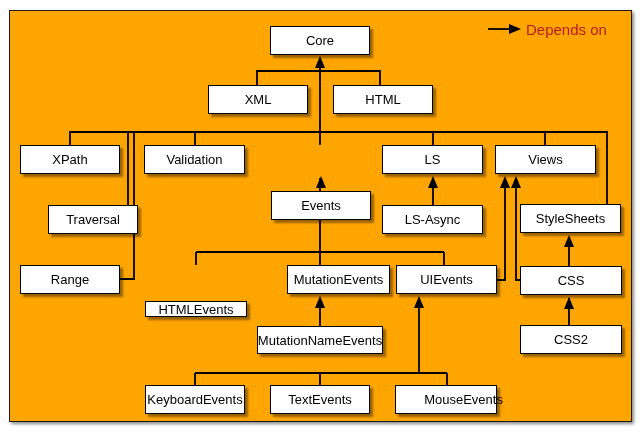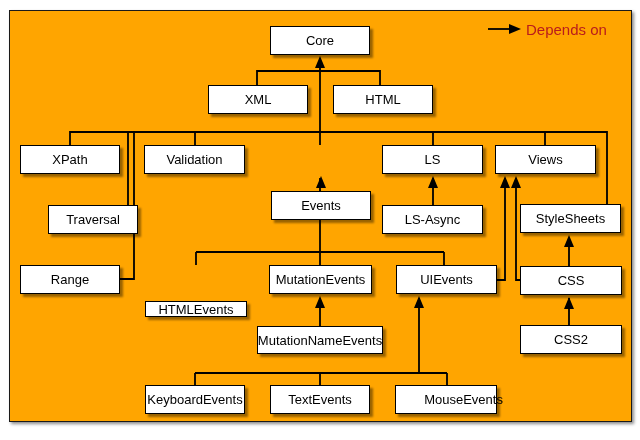--- a/index.html
+++ b/index.html
@@ -90,21 +90,21 @@
       </div>
       <div class="node" style="left: 520px; top: 204px; width: 101px; height: 29px;">
         <span>StyleSheets</span>
       </div>
       <div class="node" style="left: 20px; top: 265px; width: 100px; height: 29px;">
         <span>Range</span>
       </div>
       <div class="node" style="left: 145px; top: 265px; width: 102px; height: 16px; margin-top: 36px;">
         <span>HTMLEvents</span>
       </div>
-      <div class="node" style="left: 269px; top: 265px; width: 103px; height: 29px;">
+      <div class="node" style="left: 287px; top: 265px; width: 103px; height: 29px;">
         <span>MutationEvents</span>
       </div>
       <div class="node" style="left: 396px; top: 265px; width: 101px; height: 29px;">
         <span>UIEvents</span>
       </div>
       <div class="node" style="left: 520px; top: 266px; width: 102px; height: 29px;">
         <span>CSS</span>
       </div>
       <div class="node" style="left: 257px; top: 326px; width: 126px; height: 28px;">
         <span>MutationNameEvents</span>

